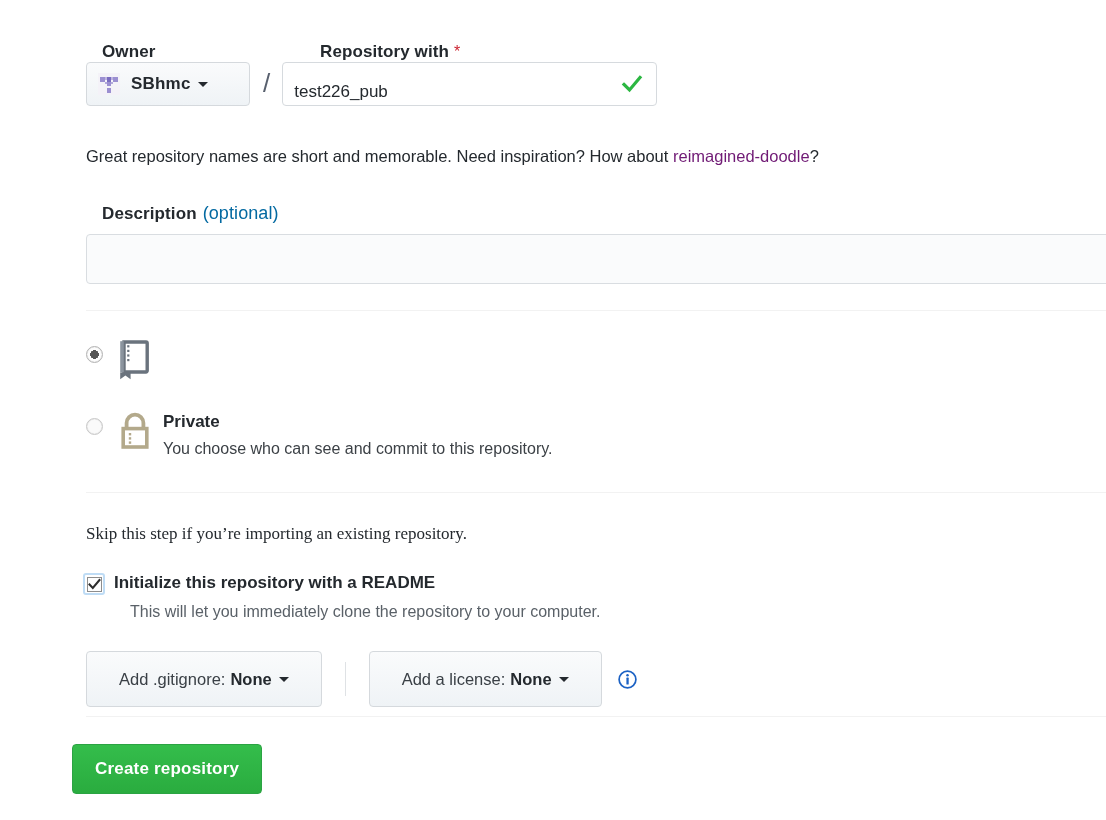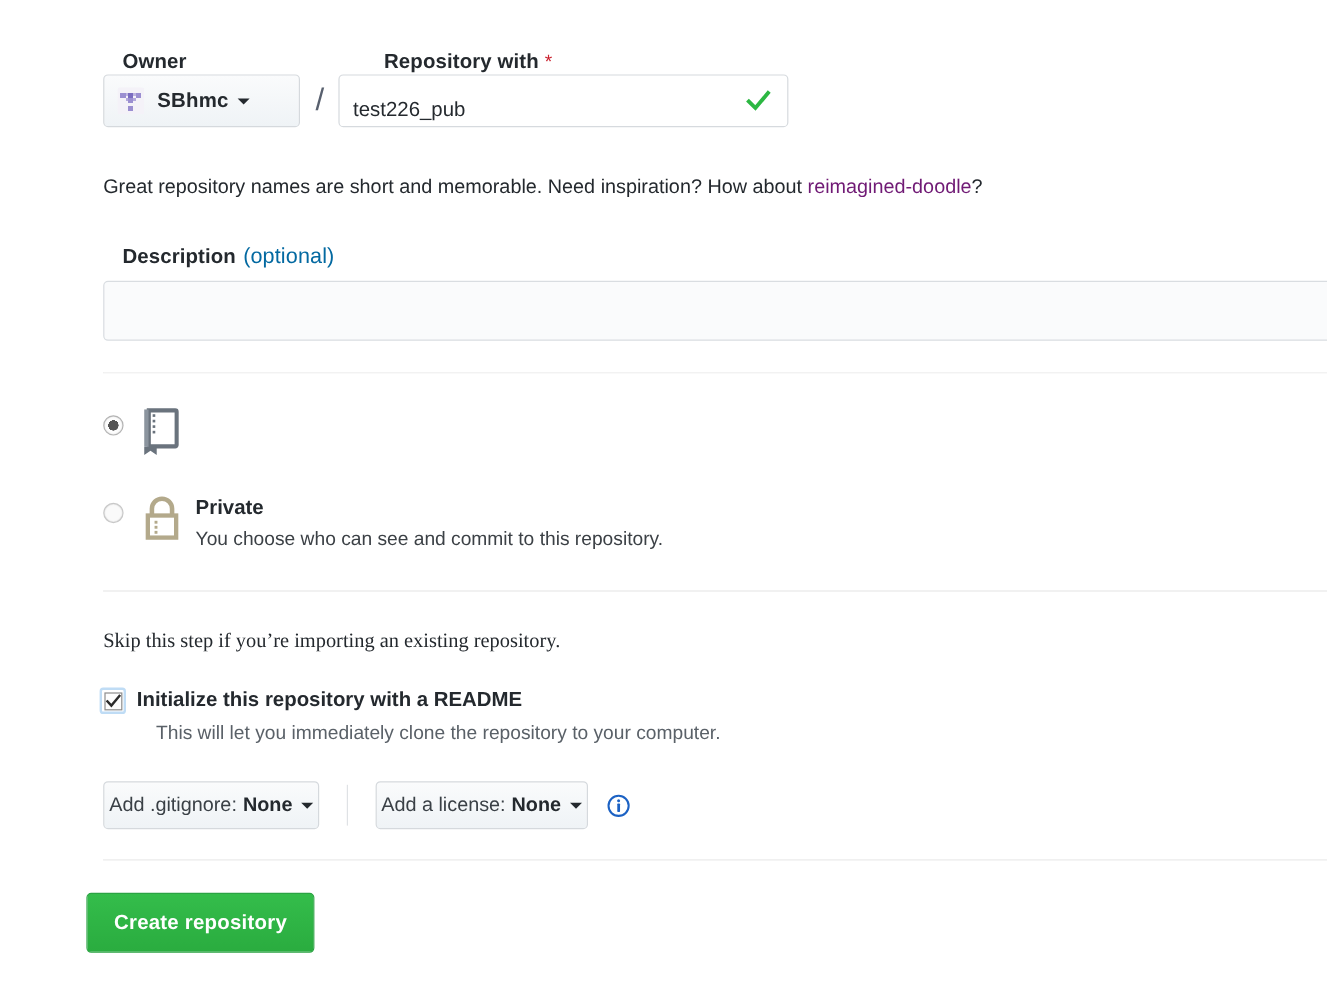--- a/index.html
+++ b/index.html
@@ -255,22 +255,22 @@
 
   
   .dd-row {
     position: absolute;
     left: 86px;
     top: 651px;
     display: flex;
     align-items: center;
   }
   .dd-btn {
-    height: 40px;
-    padding: 0 4px;
+    height: 56px;
+    padding: 0 32px;
     background: linear-gradient(#fafbfc, #eff3f6);
     border: 1px solid #d5d9dd;
     border-radius: 4px;
     display: flex;
     align-items: center;
     cursor: pointer;
   }
   .dd-pre {
     font-size: 16.5px;
     color: #3a4046;

